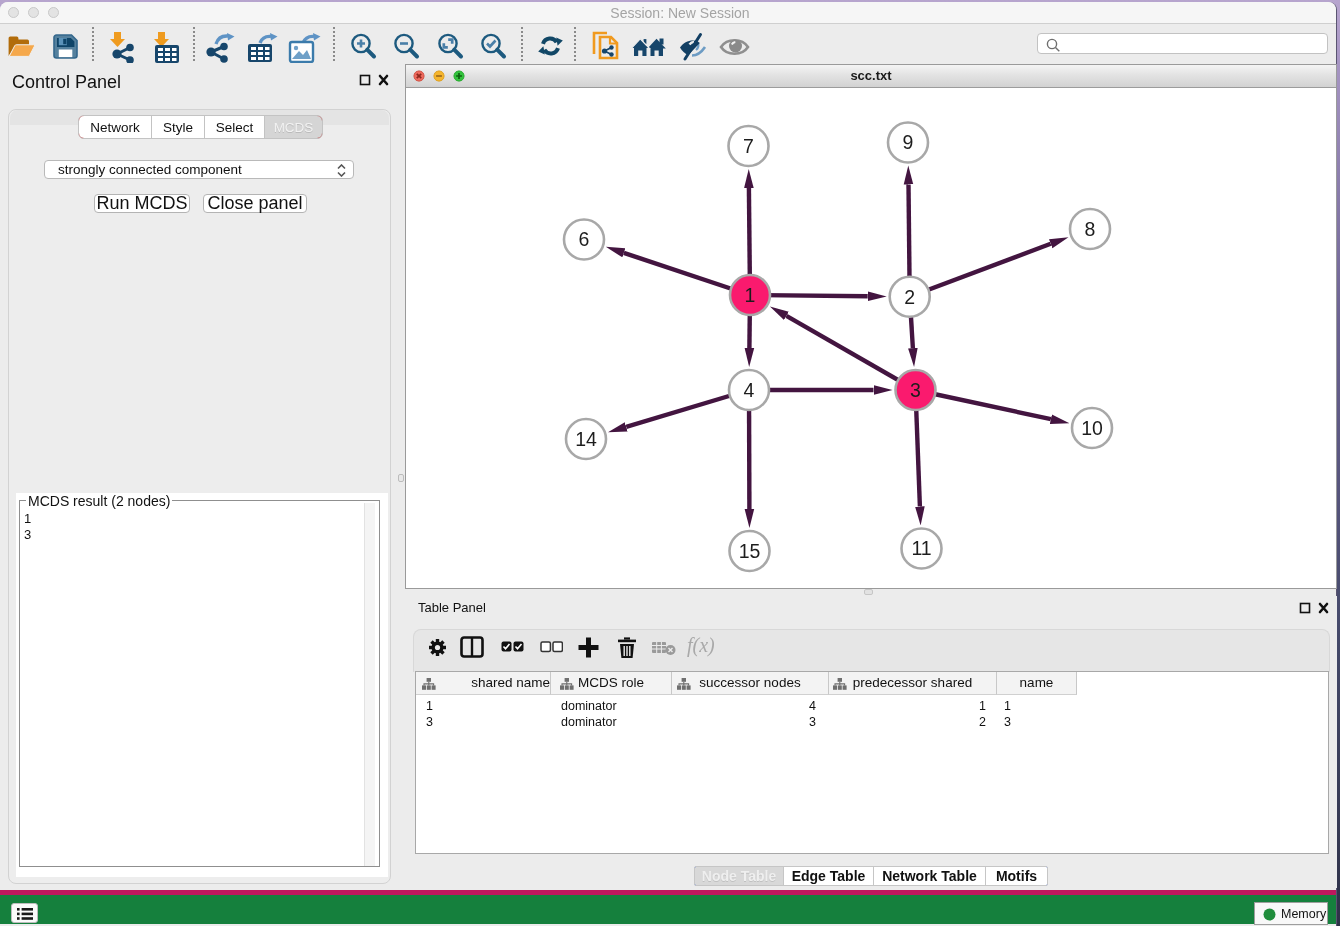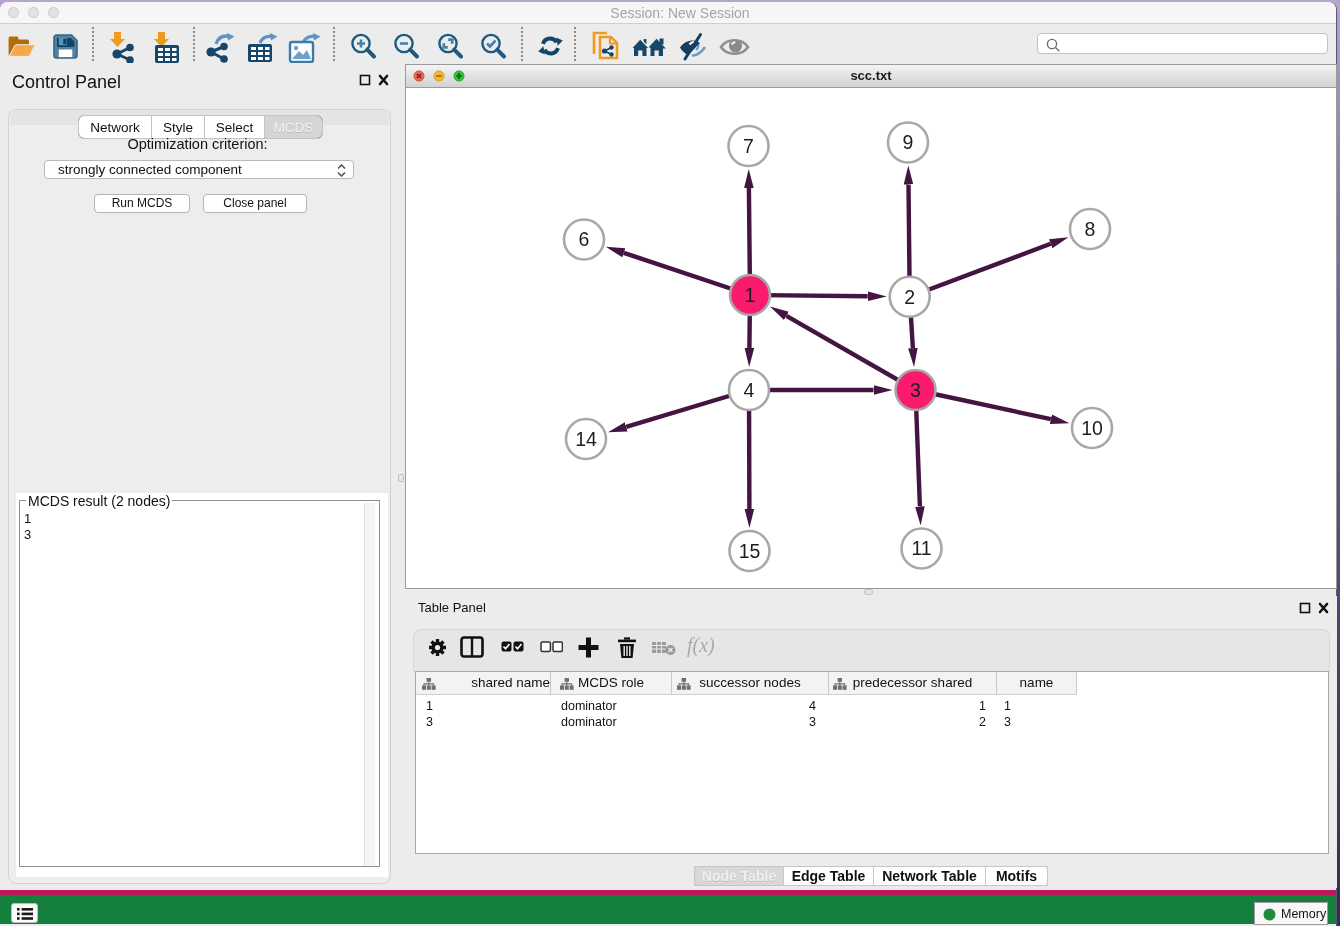--- a/index.html
+++ b/index.html
@@ -33,21 +33,21 @@
           border:1px solid #c3c3c3; border-radius:6px; overflow:hidden; background:#b91c1c;margin-top:18px;}
   .tab { height:100%; display:flex; align-items:center; justify-content:center;
          font-size:13.5px; color:#111; border-right:1px solid #c3c3c3; background:#fff;}
   .tab:last-child { border-right:none; }
   .tabsel { background:#d5d5d5; color:#f2f2f2; text-shadow:0 1px 0 #bbb; }
   #optlabel { position:absolute; left:0; top:71.5px; width:100%; text-align:center; font-size:14.5px; color:#111;}
   #dropdown { position:absolute; left:44px; top:96px; width:310px; height:19px; background:#fff;
               border:1px solid #b9b9b9; border-radius:4px; font-size:13.5px; color:#111;
               line-height:17.5px; padding-left:13px; }
   .btn { position:absolute; top:130px; height:19px; background:#fff; border:1px solid #b4b4b4;
-         border-radius:4px; font-size:12px; color:#111; text-align:center; line-height:17px; }
+         border-radius:4px; font-size:18px; color:#111; text-align:center; line-height:17px; }
   #mcdsresult { position:absolute; left:16px; top:429px; width:372px; height:384px; background:#fff; }
   #groupbox { position:absolute; left:3px; top:7px; width:361px; height:367px; border:1px solid #8f8f8f; }
   #grouplabel { position:absolute; left:6px; top:-8px; background:#fff; padding:0 2px; font-size:14px; color:#111;}
   #mcdstext { position:absolute; left:4px; top:10px; font-size:13px; color:#111; line-height:16px; }
   #mcdssb { position:absolute; right:4px; top:2px; width:11px; height:363px; background:#f4f4f4; border-left:1px solid #e2e2e2;}
   
   #net { position:absolute; left:405px; top:62px; width:932px; height:525px;
          border:1px solid #9a9a9a; background:#fff; }
   #nettitle { position:absolute; left:0; top:0; width:100%; height:23px;
               background:linear-gradient(180deg,#f4f4f4 0%,#e3e3e3 45%,#d2d2d2 100%);
@@ -246,21 +246,20 @@
     </svg>
     <div id="cp-pane">
         <div id="cp-tabband"></div>
       </div>
     <div id="tabs">
       <div class="tab" style="width:73px;">Network</div>
       <div class="tab" style="width:53px;">Style</div>
       <div class="tab" style="width:60px;">Select</div>
       <div class="tab tabsel" style="width:57px;">MCDS</div>
     </div>
-    <div id="optlabel">Optimization criterion:</div>
     <div id="dropdown">strongly connected component
       <svg style="position:absolute;right:7px;top:3px;" width="9" height="13" viewBox="0 0 9 13">
         <path d="M1,4.5 L4.5,1 L8,4.5 M1,8.5 L4.5,12 L8,8.5" fill="none" stroke="#555" stroke-width="1.6"></path>
       </svg>
     </div>
     <div class="btn" style="left:94px; width:96px;">Run MCDS</div>
     <div class="btn" style="left:203px; width:104px;">Close panel</div>
     <div id="mcdsresult">
       <div id="groupbox">
         <div id="grouplabel">MCDS result (2 nodes)</div>

